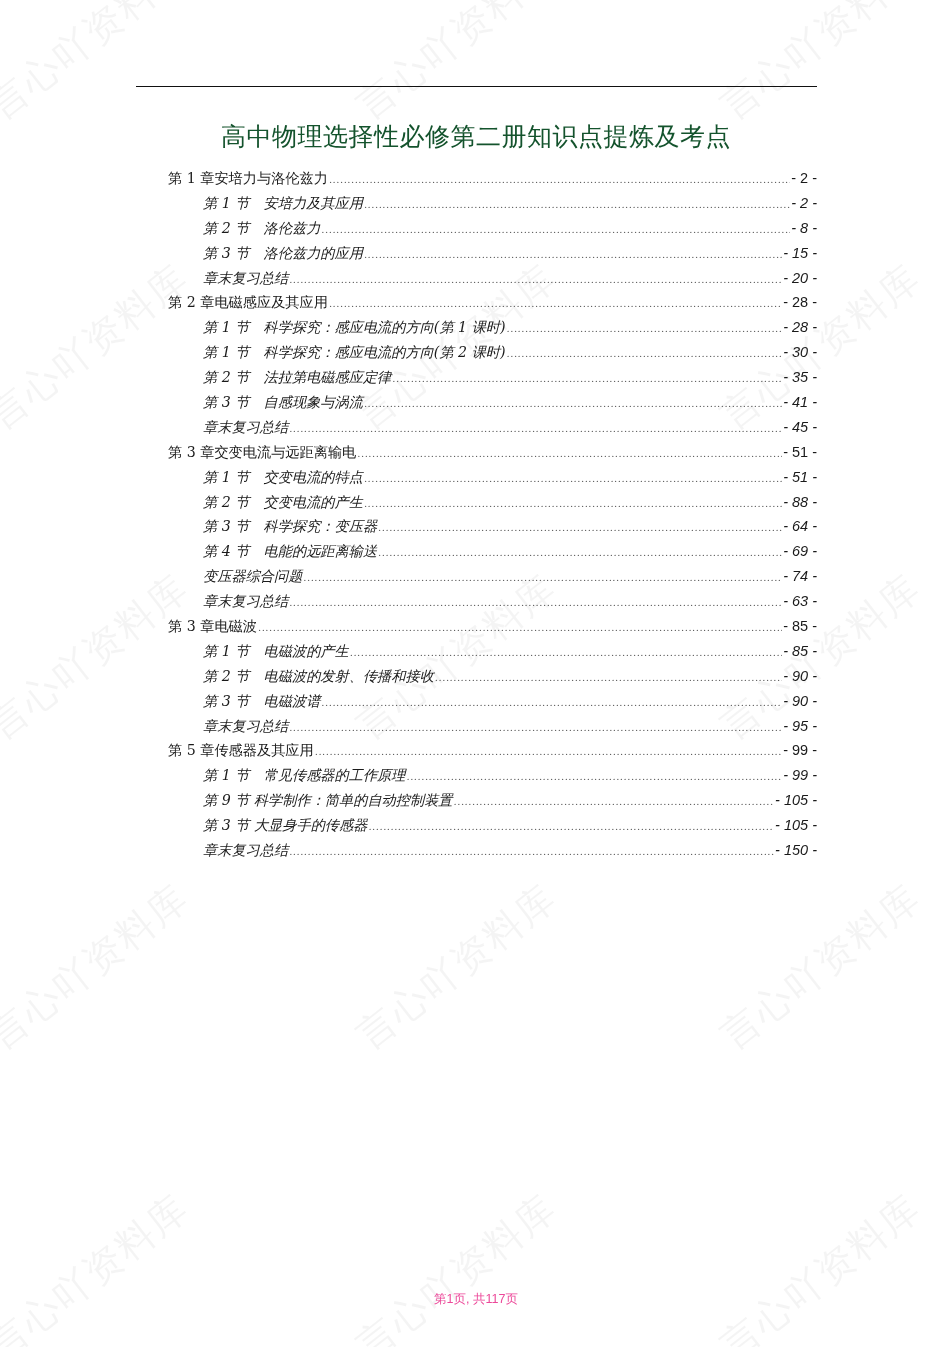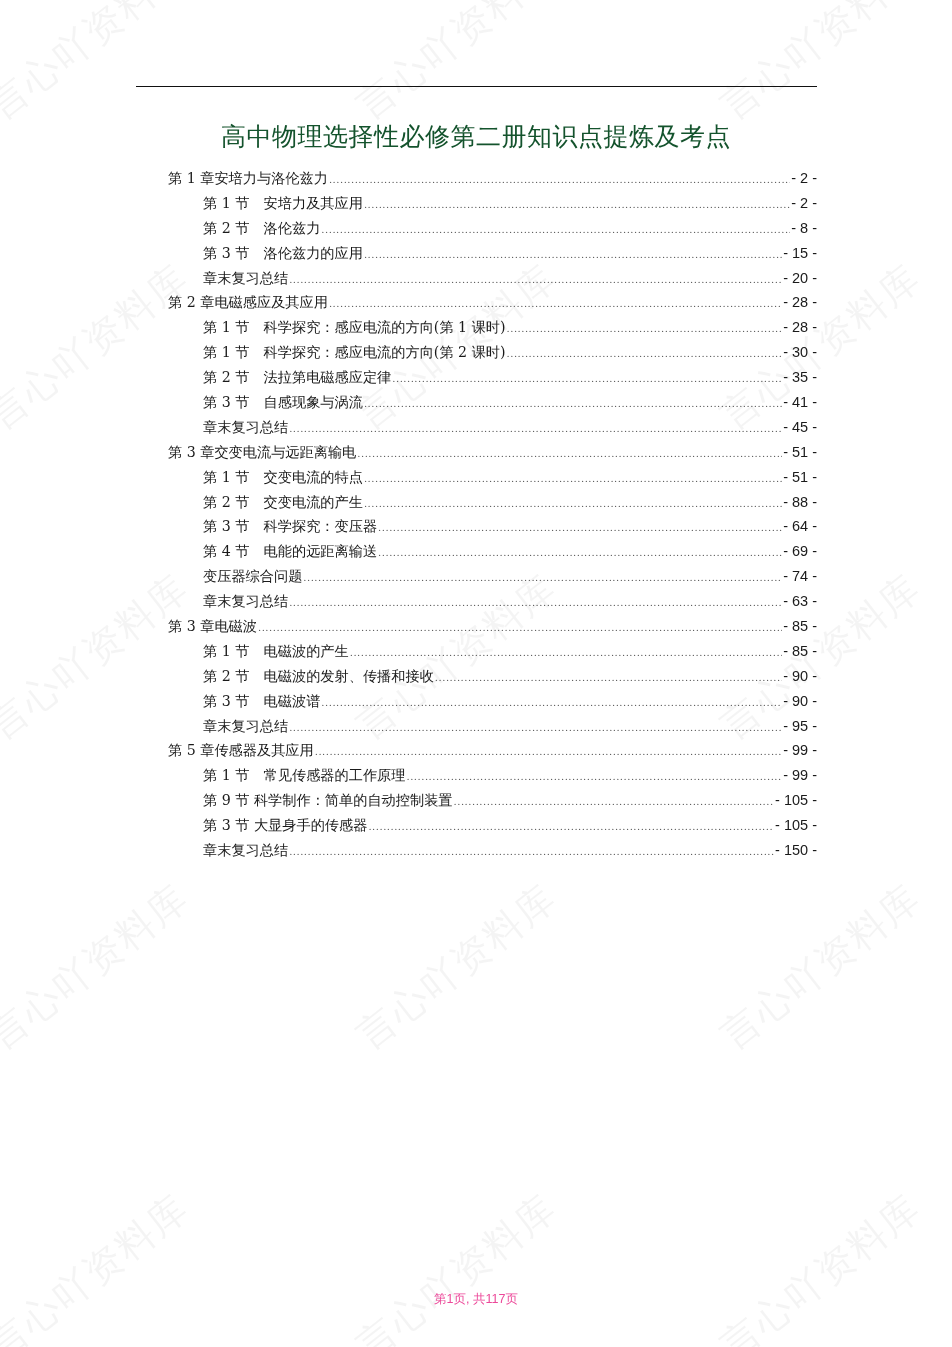--- a/index.html
+++ b/index.html
@@ -71,20 +71,21 @@
       align-items: baseline;
       height: 24.9px;
       font-size: 14.2px;
       line-height: 24.9px;
       font-family: "DejaVu Serif", "Liberation Serif", serif;
       color: #1a1a1a;
       cursor: pointer;
     }
     .toc-entry.level-2 {
       padding-left: 35px;
+      font-style: italic;
     }
     .toc-label {
       white-space: nowrap;
       flex: 0 0 auto;
     }
     .toc-leader {
       flex: 1 1 auto;
       overflow: hidden;
       white-space: nowrap;
       margin: 0 1px;

